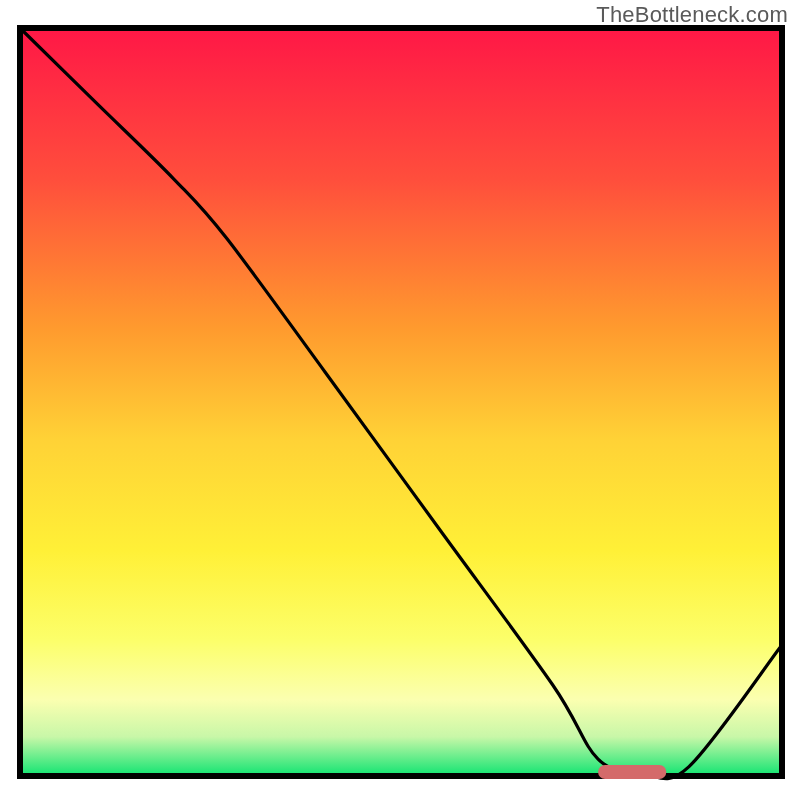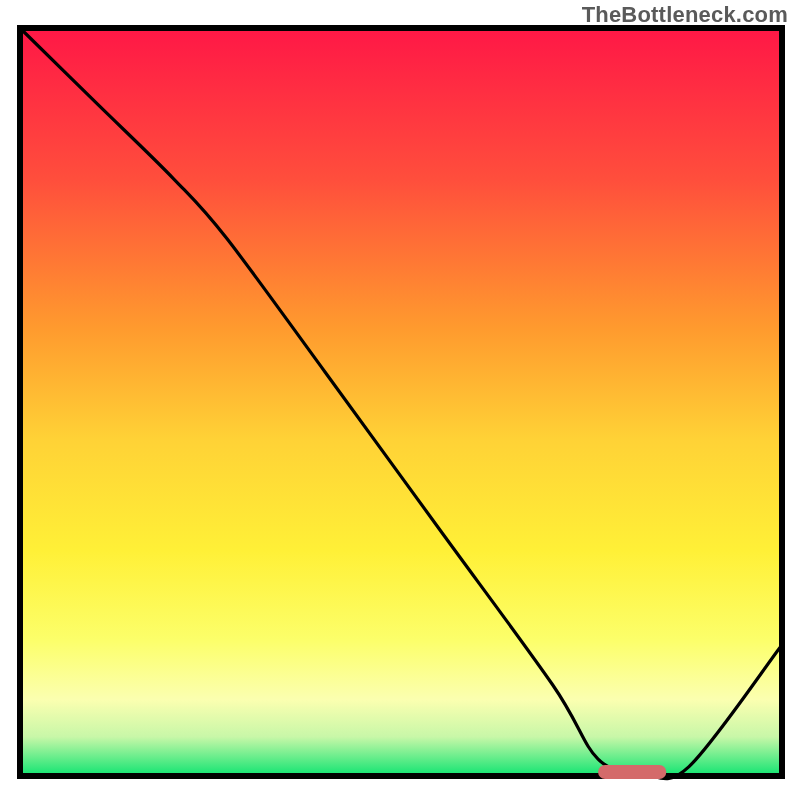--- a/index.html
+++ b/index.html
@@ -14,21 +14,21 @@
   .frame {
     position: relative;
     width: 800px;
     height: 800px;
   }
   .watermark {
     position: absolute;
     top: 2px;
     right: 12px;
     font-size: 22px;
-    font-weight: 700;
+    font-weight: 400;
     color: #5a5a5a;
     letter-spacing: 0.2px;
     z-index: 50;
   }
   svg {
     display: block;
   }
 </style>
 </head>
 <body>

